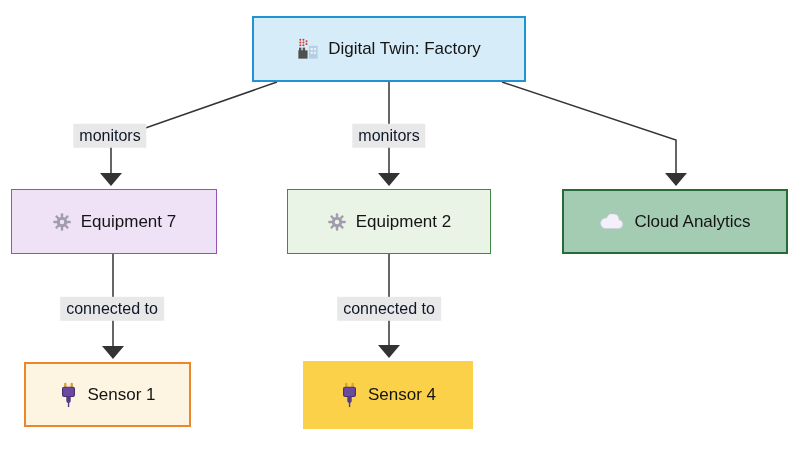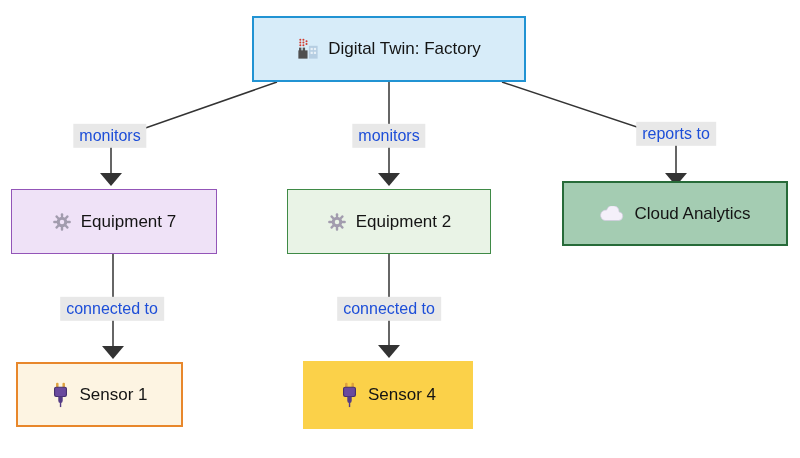--- a/index.html
+++ b/index.html
@@ -5,21 +5,21 @@
   html,body{margin:0;padding:0;background:#ffffff;}
   .canvas{
     position:relative;width:800px;height:458px;background:#ffffff;overflow:hidden;
     font-family:"Liberation Sans", sans-serif;
   }
   .edges{position:absolute;left:0;top:0;z-index:1;}
   .edges .conn{fill:none;stroke:var(--edge-color,#333);stroke-width:1.5;}
   .edges .head{fill:var(--edge-color,#333);stroke:none;}
   .edge-label{
     position:absolute;z-index:2;transform:translate(-50%,-50%);
-    background:var(--label-bg,#e8e8e8);color:#1d4ed8;font-size:16px;line-height:1.15;
+    background:var(--label-bg,#e8e8e8);color:#0f172a;font-size:16px;line-height:1.15;
     padding:3px 6px;white-space:nowrap;
   }
   .node{
     position:absolute;z-index:3;display:flex;align-items:center;justify-content:center;
     gap:9px;box-sizing:border-box;border:1.5px solid #999;background:#eee;
     color:#141414;font-size:17px;white-space:nowrap;
   }
   .node.bw2{border-width:2px;}
   .node.bw1{border-width:1px;}
   .icon{display:inline-flex;align-items:center;justify-content:center;}
@@ -87,21 +87,20 @@
     <polyline class="conn" points="502,82 676,140 676,173"></polyline>
     <polygon class="head" points="665,173 687,173 676,186"></polygon>
     <line class="conn" x1="113" y1="254" x2="113" y2="346"></line>
     <polygon class="head" points="102,346 124,346 113,359"></polygon>
     <line class="conn" x1="389" y1="254" x2="389" y2="345"></line>
     <polygon class="head" points="378,345 400,345 389,358"></polygon>
   </svg>
 
   <div class="edge-label" style="left:110px;top:136px">monitors</div>
   <div class="edge-label" style="left:389px;top:136px">monitors</div>
-  <div class="edge-label" style="left:676px;top:134px">reports to</div>
   <div class="edge-label" style="left:112px;top:309px">connected to</div>
   <div class="edge-label" style="left:389px;top:309px">connected to</div>
 
   <div class="node bw2" style="left: 252px; top: 16px; width: 274px; height: 66px; background: rgb(215, 236, 249); border-color: rgb(33, 147, 211);">
     <span class="icon">
       <svg width="22" height="22">
           <use href="#sym-factory"></use>
         </svg>
     </span>
     <span>Digital Twin: Factory</span>
@@ -118,30 +117,30 @@
 
   <div class="node" style="left: 287px; top: 189px; width: 204px; height: 65px; --hole: #e9f3e6; background: rgb(233, 243, 230); border-color: rgb(63, 138, 70);">
     <span class="icon">
       <svg width="20" height="20">
           <use href="#sym-gear"></use>
         </svg>
     </span>
     <span>Equipment 2</span>
   </div>
 
-  <div class="node bw2" style="left: 562px; top: 181px; width: 226px; height: 65px; background: rgb(164, 204, 178); border-color: rgb(39, 107, 57);">
+  <div class="node bw2" style="left: 562px; top: 189px; width: 226px; height: 65px; background: rgb(164, 204, 178); border-color: rgb(39, 107, 57);">
     <span class="icon">
       <svg width="26" height="16">
           <use href="#sym-cloud"></use>
         </svg>
     </span>
     <span>Cloud Analytics</span>
   </div>
 
-  <div class="node bw2" style="left: 16px; top: 362px; width: 167px; height: 65px; background: rgb(253, 244, 226); border-color: rgb(232, 135, 43);">
+  <div class="node bw2" style="left: 24px; top: 362px; width: 167px; height: 65px; background: rgb(253, 244, 226); border-color: rgb(232, 135, 43);">
     <span class="icon">
       <svg width="19" height="26">
           <use href="#sym-plug"></use>
         </svg>
     </span>
     <span>Sensor 1</span>
   </div>
 
   <div class="node bw1" style="left: 303px; top: 361px; width: 170px; height: 68px; background: rgb(251, 209, 73); border-color: rgb(251, 209, 73);">
     <span class="icon">

